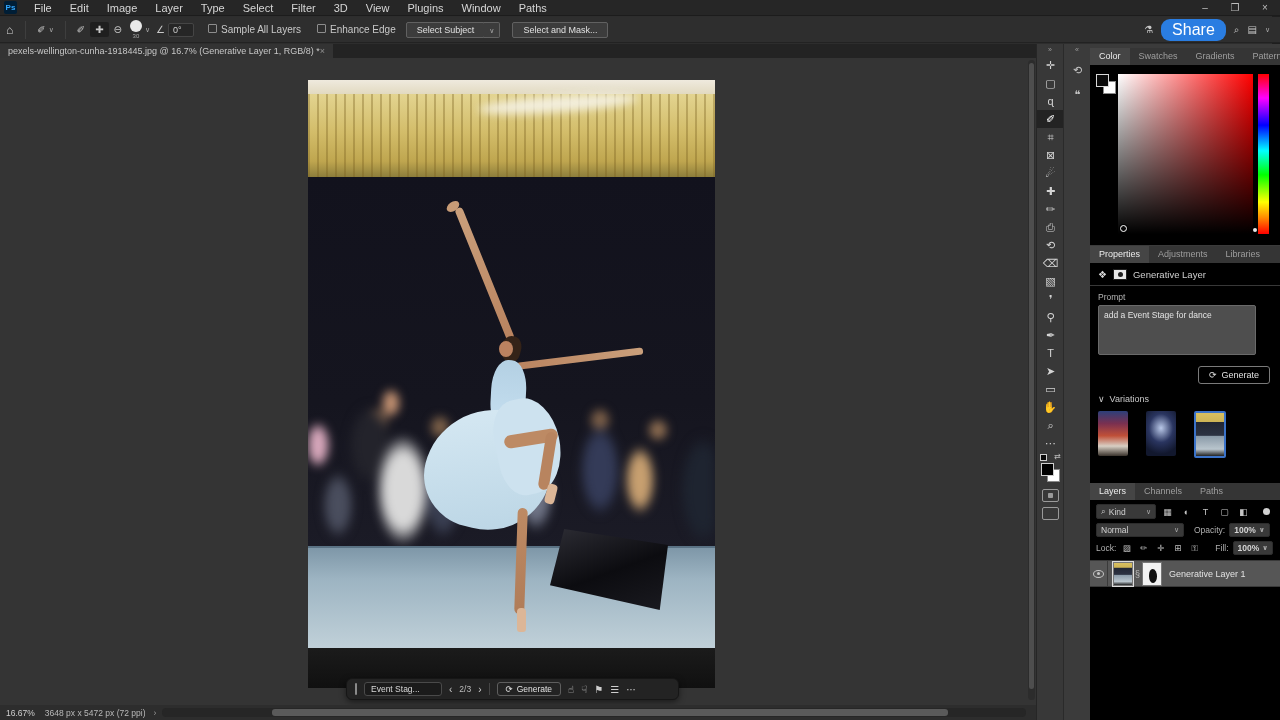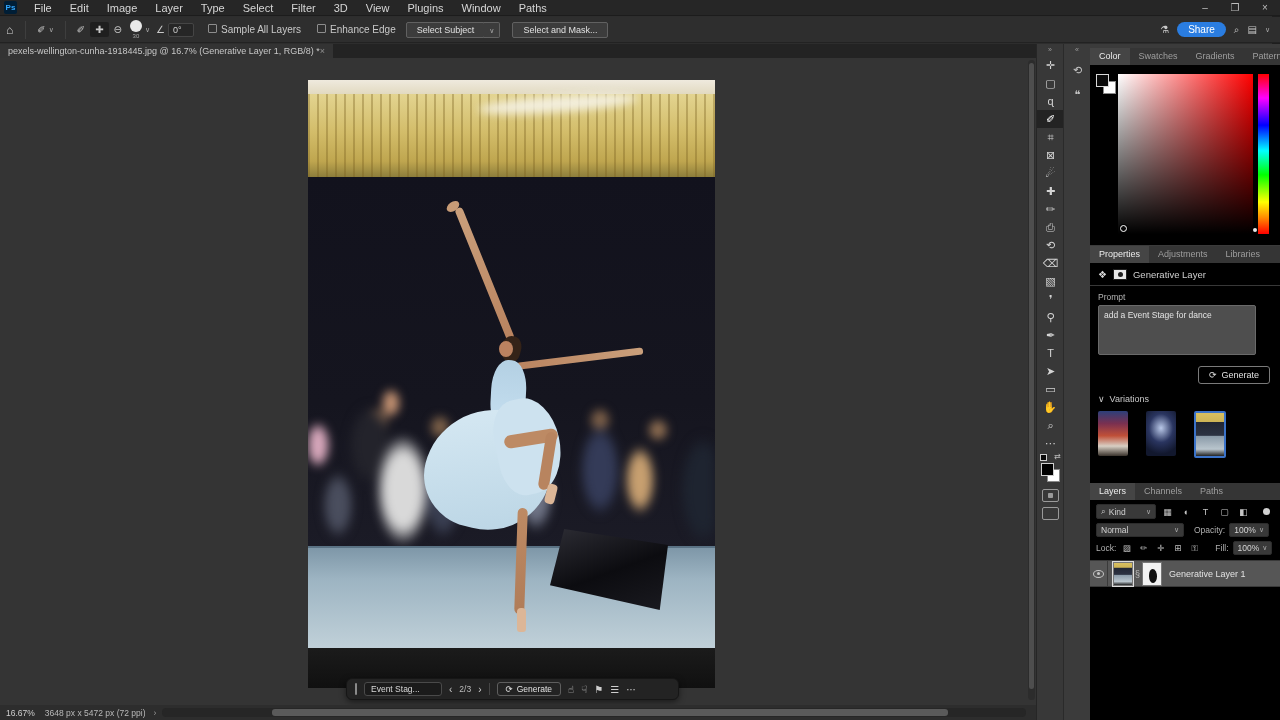--- a/index.html
+++ b/index.html
@@ -27,21 +27,21 @@
   .brush-size { display:flex; flex-direction:column; align-items:center; margin:0 3px; line-height:1; }
   .brush-dot { width:12px; height:12px; border-radius:50%; background:#e8e8e8; }
   .brush-size span { font-size:6px; color:#a8a8a8; margin-top:1px; }
   .angle-box { display:flex; align-items:center; gap:3px; margin:0 6px; }
   .angle-field { background:#262626; border:1px solid #454545; border-radius:2px; padding:1px 6px 1px 4px; font-size:9px; color:#d0d0d0; min-width:26px; }
   .cb-group { display:flex; align-items:flex-start; gap:4px; margin:0 8px; }
   .cb { width:9px; height:9px; border:1px solid #8d8d8d; border-radius:1px; background:transparent; }
   .ob-btn { background:#3c3c3c; border:1px solid #616161; border-radius:2px; padding:2px 10px; font-size:9px; color:#e0e0e0; margin:0 2px; }
   .ob-btn-caret { background:#3c3c3c; border:1px solid #616161; border-left:none; border-radius:0 2px 2px 0; padding:2px 5px; margin-left:-3px; }
   .ob-right { margin-left:auto; display:flex; align-items:center; gap:8px; padding-right:10px; }
-  .share-pill { border-radius:9px; color:#fff; font-size:10px; padding:2px 11px; }
+  .share-pill { border-radius:9px; color:#fff; font-size:16px; padding:2px 11px; }
 
   
   .tabbar { position:absolute; left:0; top:44px; width:1036px; height:14px; background:#232323; display:flex; }
   .doc-tab { background:#333333; color:#c7c7c7; font-size:9px; line-height:14px; padding:0 8px; display:flex; align-items:center; }
   .doc-tab .tab-close { color:#8f8f8f; font-size:9px; }
 
   
   .canvas-area { position:absolute; left:0; top:58px; width:1036px; height:647px; background:#343434; overflow:hidden; }
   .vscroll { position:absolute; right:1px; top:2px; width:7px; height:640px; background:#2c2c2c; border-radius:4px; }
   .vscroll .thumb { position:absolute; left:1px; top:3px; width:5px; height:626px; background:#4e4e4e; border-radius:3px; }
@@ -165,21 +165,21 @@
   
   .panel.layers { top:439px; height:237px; }
   .lp-row { display:flex; align-items:center; gap:4px; padding:4px 6px 0; }
   .lp-search { display:flex; align-items:center; gap:3px; background:#393939; border:1px solid #2c2c2c; border-radius:2px; padding:1px 4px; width:60px; color:#cfcfcf; font-size:8.5px; }
   .lp-search .caret { margin-left:auto; }
   .lp-fic { width:15px; text-align:center; color:#c4c4c4; font-size:9px; }
   .lp-dot { width:7px; height:7px; border-radius:50%; background:#d2d2d2; margin-left:8px; }
   .lp-select { display:flex; align-items:center; background:#393939; border:1px solid #2c2c2c; border-radius:2px; padding:1px 4px; color:#d4d4d4; font-size:8.5px; }
   .lp-select .caret { margin-left:auto; padding-left:4px; }
   .lp-label { color:#b0b0b0; font-size:8.5px; }
-  .lp-val { display:flex; align-items:center; gap:3px; background:#393939; border:1px solid #2c2c2c; border-radius:2px; padding:1px 4px; color:#d4d4d4; font-size:8.5px; }
+  .lp-val { display:flex; align-items:center; gap:3px; background:#393939; border:1px solid #2c2c2c; border-radius:2px; padding:1px 4px; color:#d4d4d4; font-size:8.5px;font-weight:bold; }
   .lp-lockic { color:#c0c0c0; font-size:8.5px; width:13px; text-align:center; }
   .layer-list { margin-top:5px; border-top:1px solid #3a3a3a; }
   .layer-row { display:flex; align-items:center; height:26px; border-bottom:1px solid #3a3a3a; }
   .layer-row.selected { background:#565656; }
   .eye-cell { width:18px; height:26px; border-right:1px solid #3a3a3a; display:flex; align-items:center; justify-content:center; }
   .eye { width:11px; height:8px; border:1px solid #c6c6c6; border-radius:50%; position:relative; }
   .eye::after { content:""; position:absolute; left:3px; top:1.5px; width:3px; height:3px; border-radius:50%; background:#c6c6c6; }
   .lthumb { width:20px; height:24px; margin-left:5px; border:1px solid #777; }
   .lthumb.gen { background:linear-gradient(180deg,#d8c060 0%, #cdb456 20%, #222734 22%, #2c3242 52%, #8a9aa8 54%, #b9c5cd 84%, #232323 100%); outline:1px solid #ddd; }
   .lthumb.base { background:linear-gradient(180deg,#3a3a44 0%, #23232d 45%, #97aab6 50%, #b9c5cd 82%, #1c1c1c 100%); }

